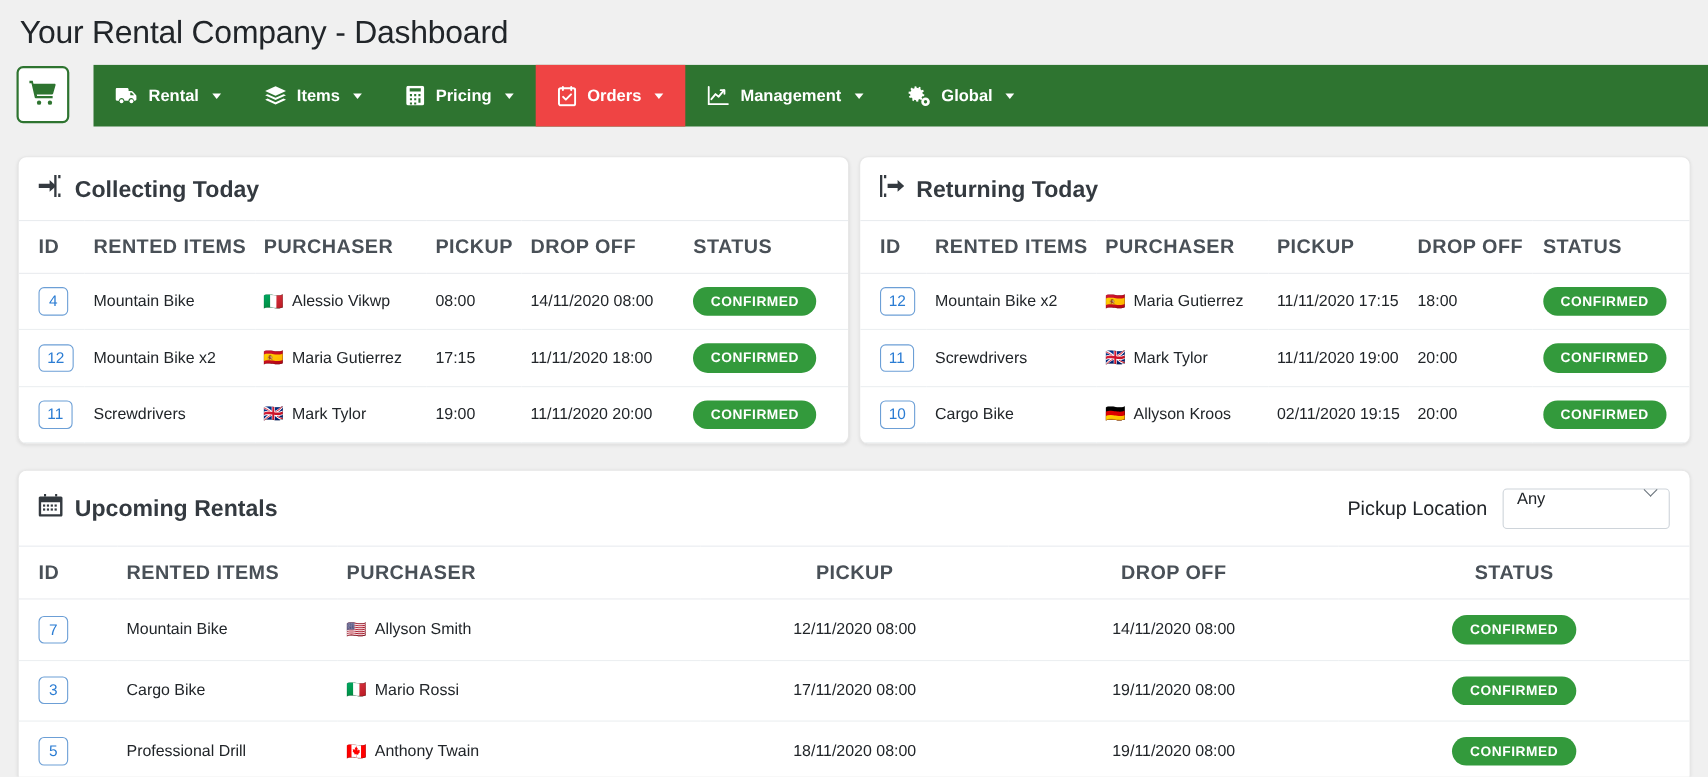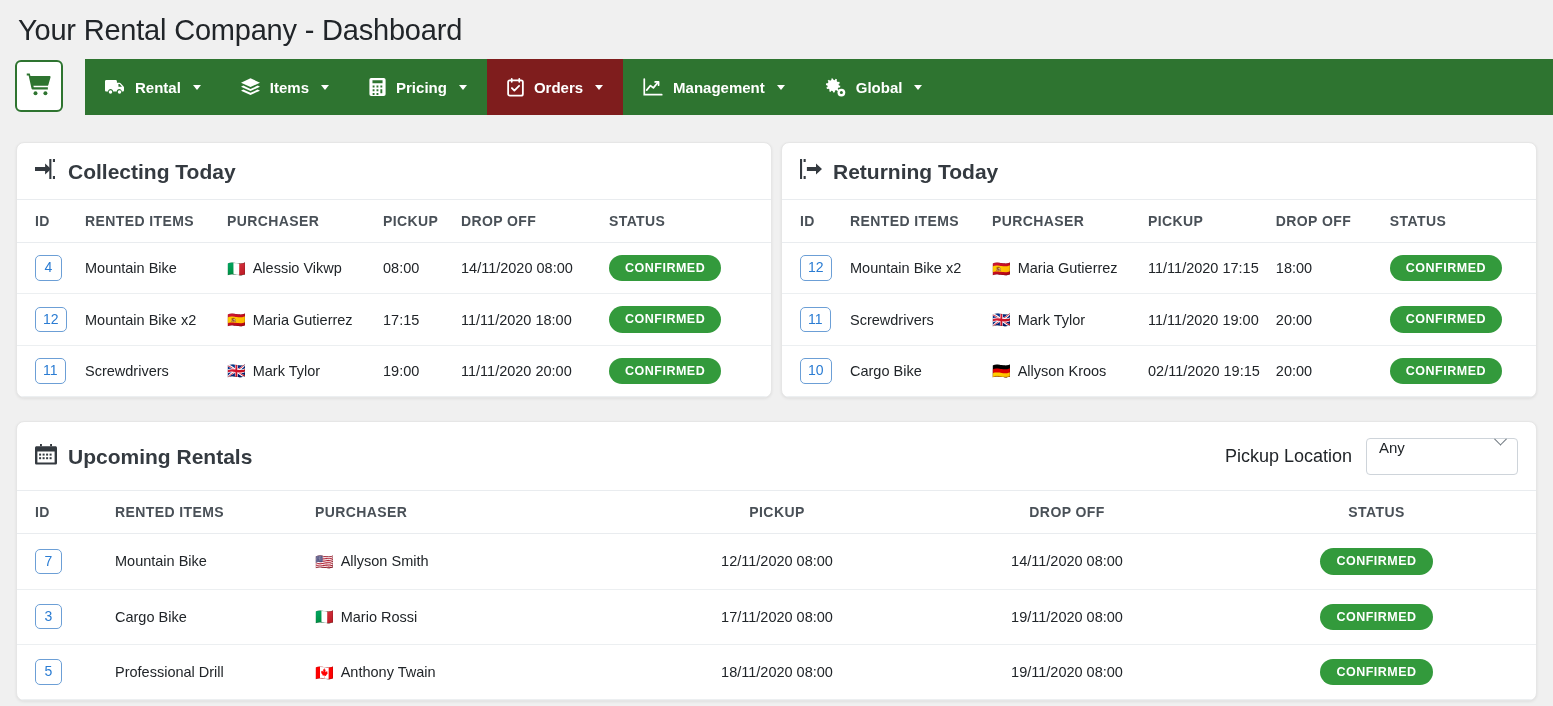--- a/index.html
+++ b/index.html
@@ -50,21 +50,21 @@
     display: flex;
     align-items: center;
     gap: 10px;
     padding: 0 20px;
     color: #ffffff;
     font-size: 15px;
     font-weight: bold;
     cursor: pointer;
     white-space: nowrap;
   }
-  .navitem.active { background: #7f1d1d; }
+  .navitem.active { background: #ef4444; }
   .navitem .ico { display: flex; align-items: center; }
   .caret {
     width: 0; height: 0;
     border-left: 4.5px solid transparent;
     border-right: 4.5px solid transparent;
     border-top: 5px solid #fff;
     margin-left: 2px;
     display: inline-block;
   }
 
@@ -96,21 +96,21 @@
     gap: 11px;
     font-size: 21px;
     font-weight: bold;
     color: #343a40;
   }
   .card-title .ttl { line-height: 1; }
 
   
   table { width: 100%; border-collapse: collapse; }
   thead th {
-    font-size: 14px;
+    font-size: 18px;
     font-weight: bold;
     letter-spacing: 0.4px;
     color: #495057;
     text-transform: uppercase;
     text-align: left;
     padding: 13px 8px;
     border-top: 1px solid #e9ecef;
     border-bottom: 1px solid #e9ecef;
     white-space: nowrap;
   }

